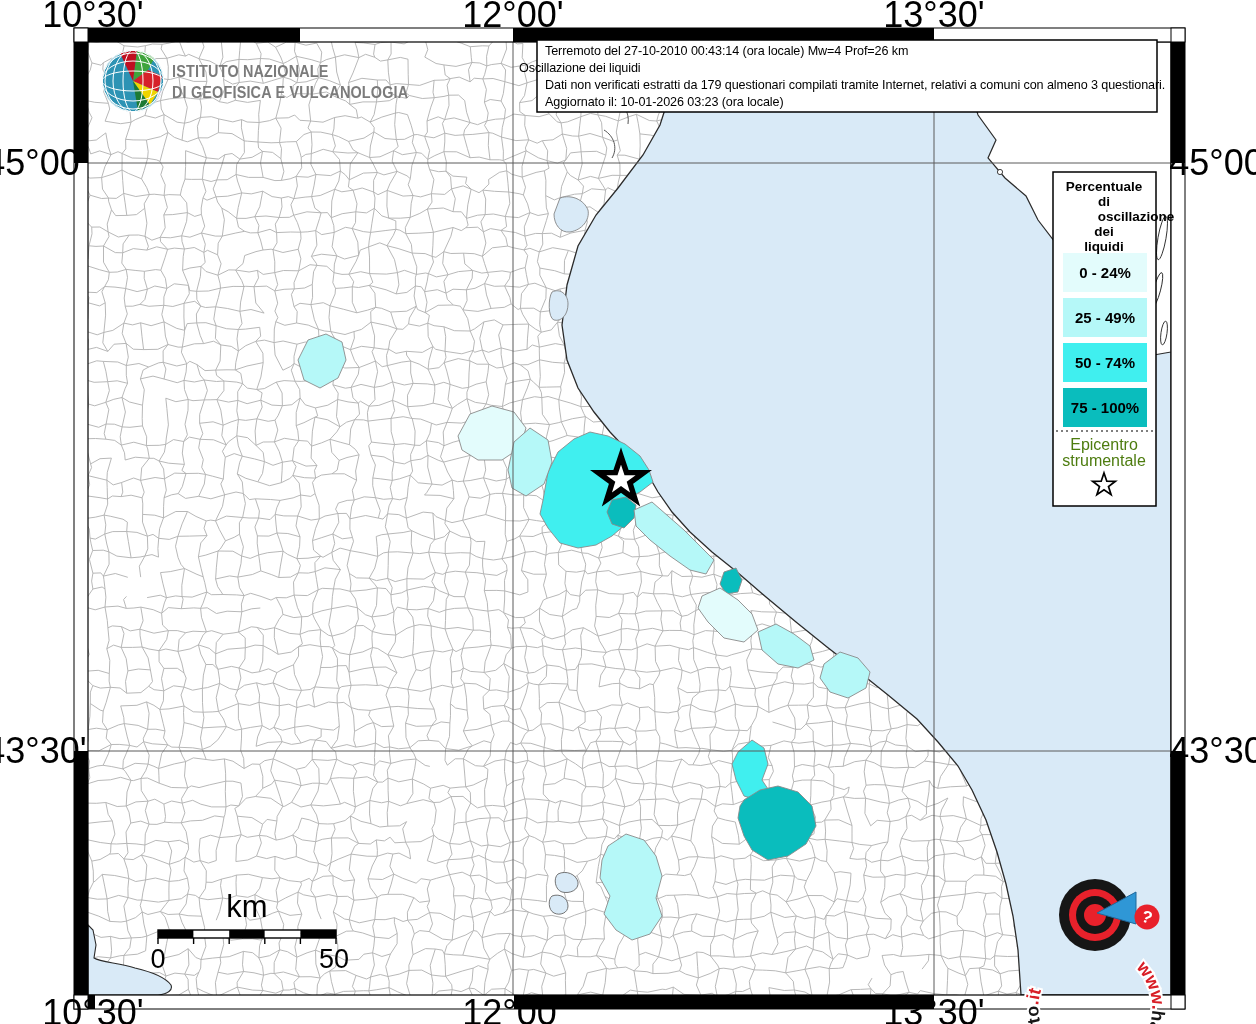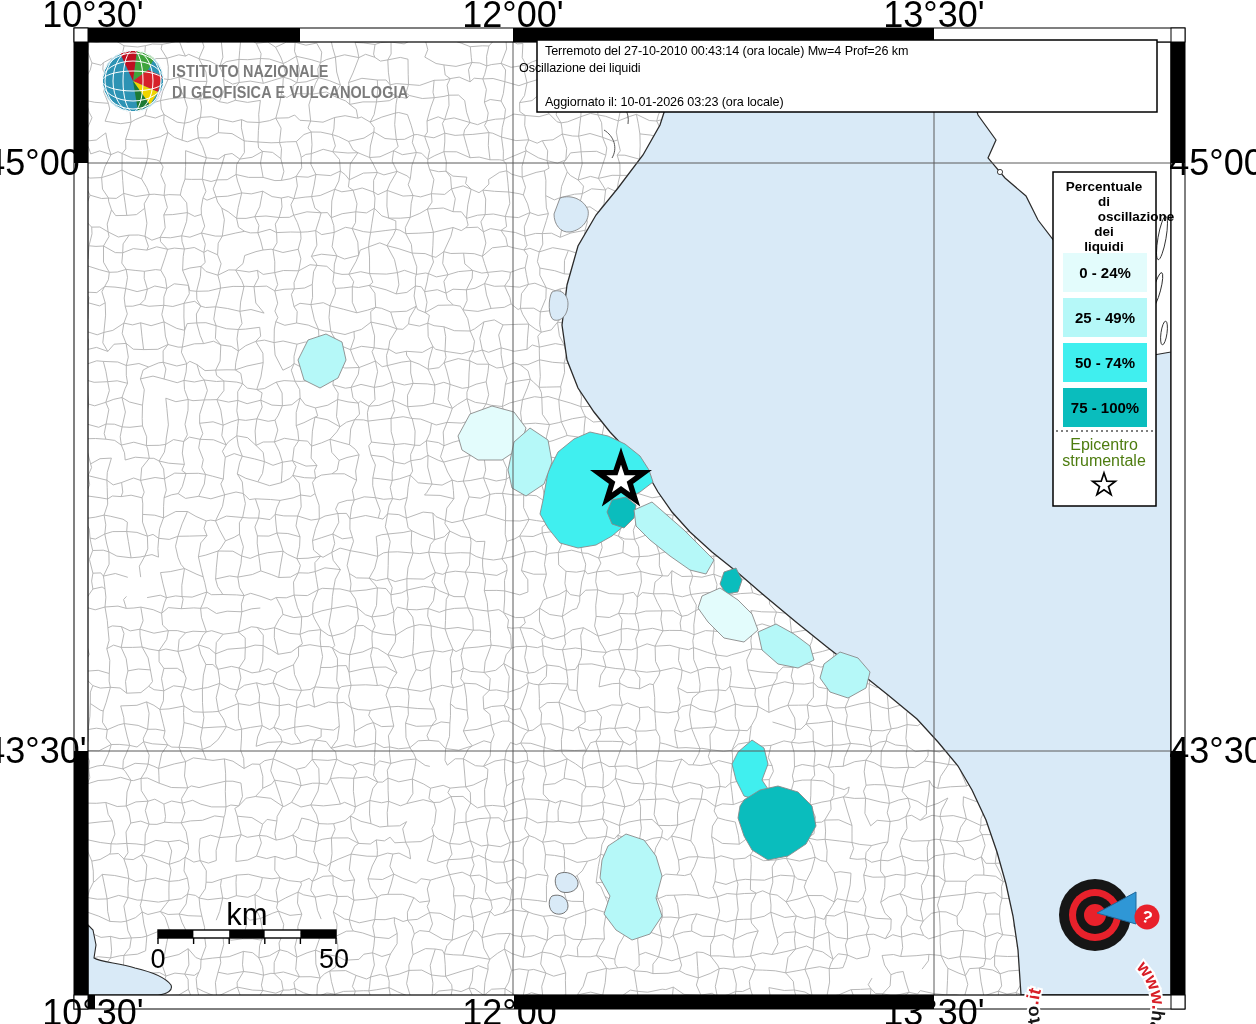--- a/index.html
+++ b/index.html
@@ -6,21 +6,21 @@
   .stage{position:relative;width:1256px;height:1024px;background:#fff;overflow:hidden;
          font-family:"Liberation Sans",sans-serif;color:#111;}
   .stage svg{position:absolute;left:0;top:0;}
   .ov{position:absolute;white-space:nowrap;}
   .ctr{transform:translate(-50%,-50%);}
   .axis{font-size:36px;color:#000;}
   .info-line{font-size:12.6px;color:#000;letter-spacing:-0.1px;}
   .leg-title{font-size:13.5px;font-weight:bold;color:#000;}
   .leg-item{font-size:15px;font-weight:bold;color:#000;}
   .leg-epi{font-size:16px;font-weight:normal;color:#4d7c0f;}
-  .sb-km{font-size:31px;color:#000;margin-top:8px;}
+  .sb-km{font-size:31px;color:#000;}
   .sb-num{font-size:27px;color:#000;}
   .ingv-t{font-size:16px;font-weight:bold;color:#7b7b7b;transform:scaleX(.9);transform-origin:left center;letter-spacing:.2px;}
 </style>
 </head>
 <body>
 
 <div class="stage">
 
   <svg id="map-svg" width="1256" height="1024" viewBox="0 0 1256 1024">
       <defs>
@@ -147,20 +147,21 @@
   <div class="ov ctr axis" style="left:93px;top:1013px">10°30'</div>
   <div class="ov ctr axis" style="left:513px;top:1013px">12°00'</div>
   <div class="ov ctr axis" style="left:934px;top:1013px">13°30'</div>
   <div class="ov ctr axis" style="left:36px;top:163px">45°00'</div>
   <div class="ov ctr axis" style="left:36px;top:751px">43°30'</div>
   <div class="ov ctr axis" style="left:1220px;top:163px">45°00'</div>
   <div class="ov ctr axis" style="left:1220px;top:751px">43°30'</div>
 
   <div class="ov info-line" style="left:545px;top:44px">Terremoto del 27-10-2010 00:43:14 (ora locale) Mw=4 Prof=26 km</div>
   <div class="ov info-line" style="left:519px;top:61px">Oscillazione dei liquidi</div>
+  <div class="ov info-line" style="left:545px;top:78px">Dati non verificati estratti da 179 questionari compilati tramite Internet, relativi a comuni con almeno 3 questionari.</div>
   <div class="ov info-line" style="left:545px;top:95px">Aggiornato il: 10-01-2026 03:23 (ora locale)</div>
 
   <div class="ov ctr leg-title" style="left:1104px;top:186px">Percentuale</div>
   <div class="ov ctr leg-title" style="left:1104px;top:201px">di</div>
   <div class="ov ctr leg-title" style="left:1136px;top:216px">oscillazione</div>
   <div class="ov ctr leg-title" style="left:1104px;top:231px">dei</div>
   <div class="ov ctr leg-title" style="left:1104px;top:246px">liquidi</div>
   <div class="ov ctr leg-item" style="left:1105px;top:272px">0 - 24%</div>
   <div class="ov ctr leg-item" style="left:1105px;top:317px">25 - 49%</div>
   <div class="ov ctr leg-item" style="left:1105px;top:362px">50 - 74%</div>

